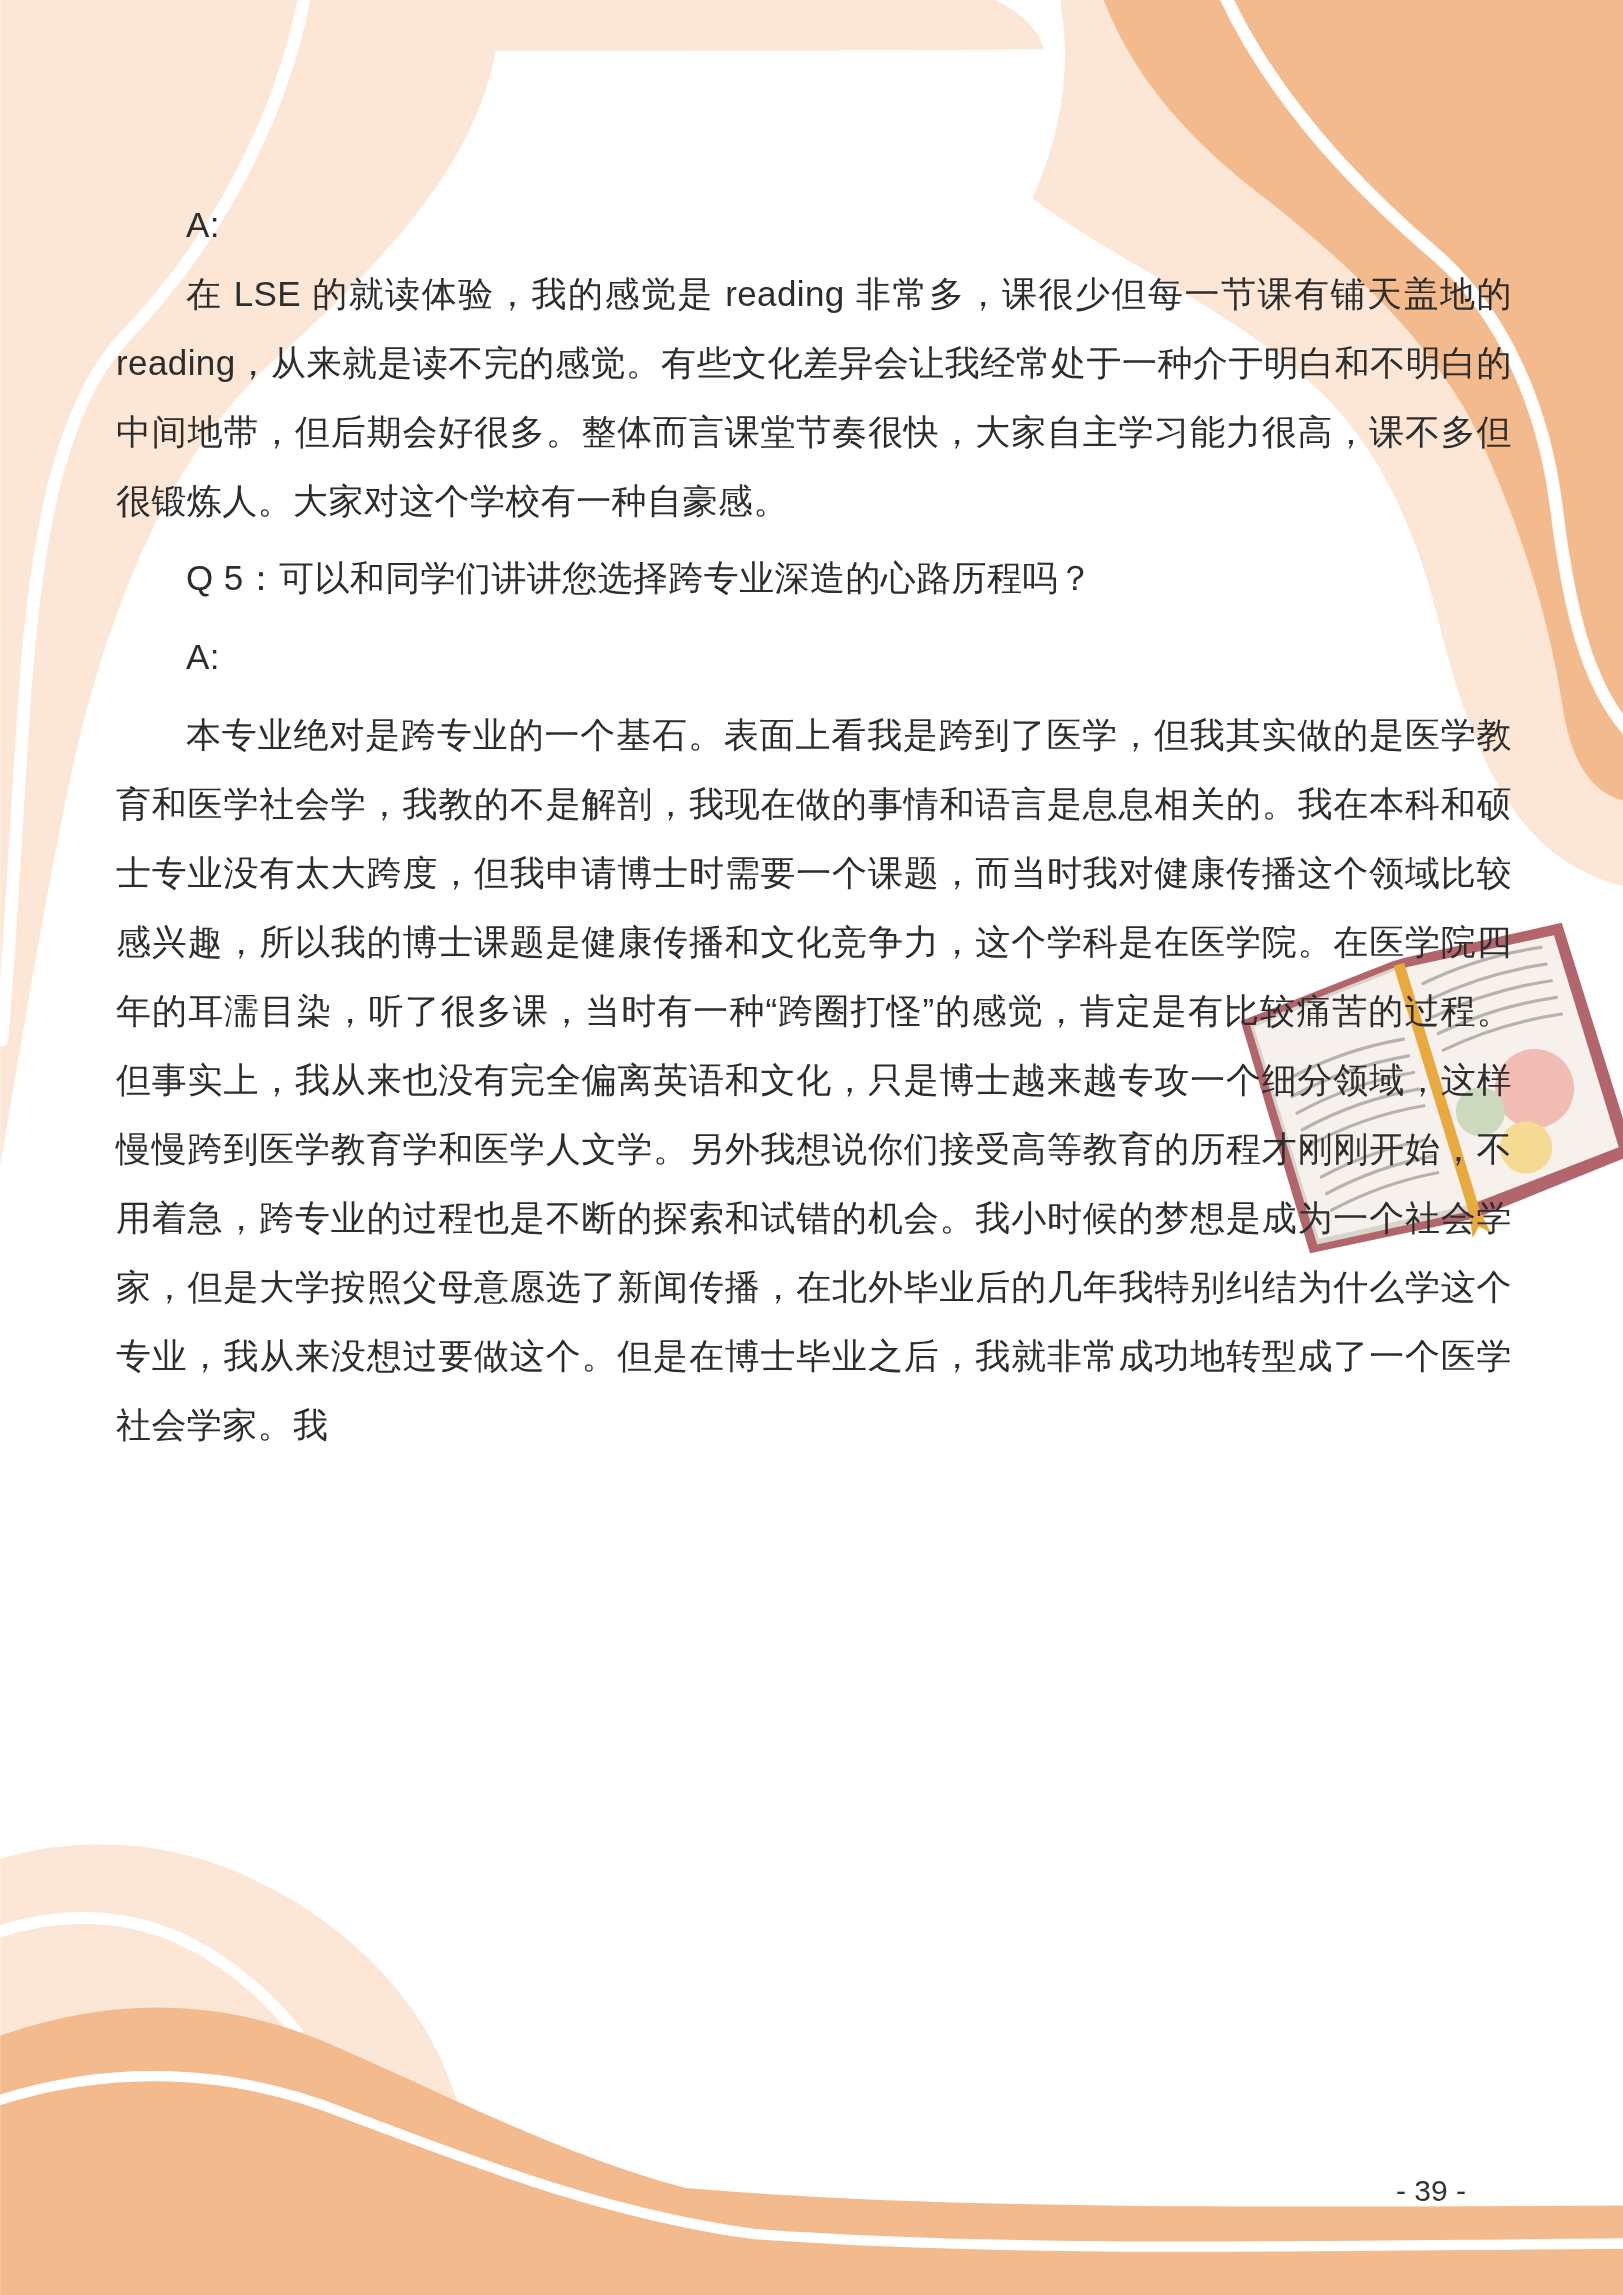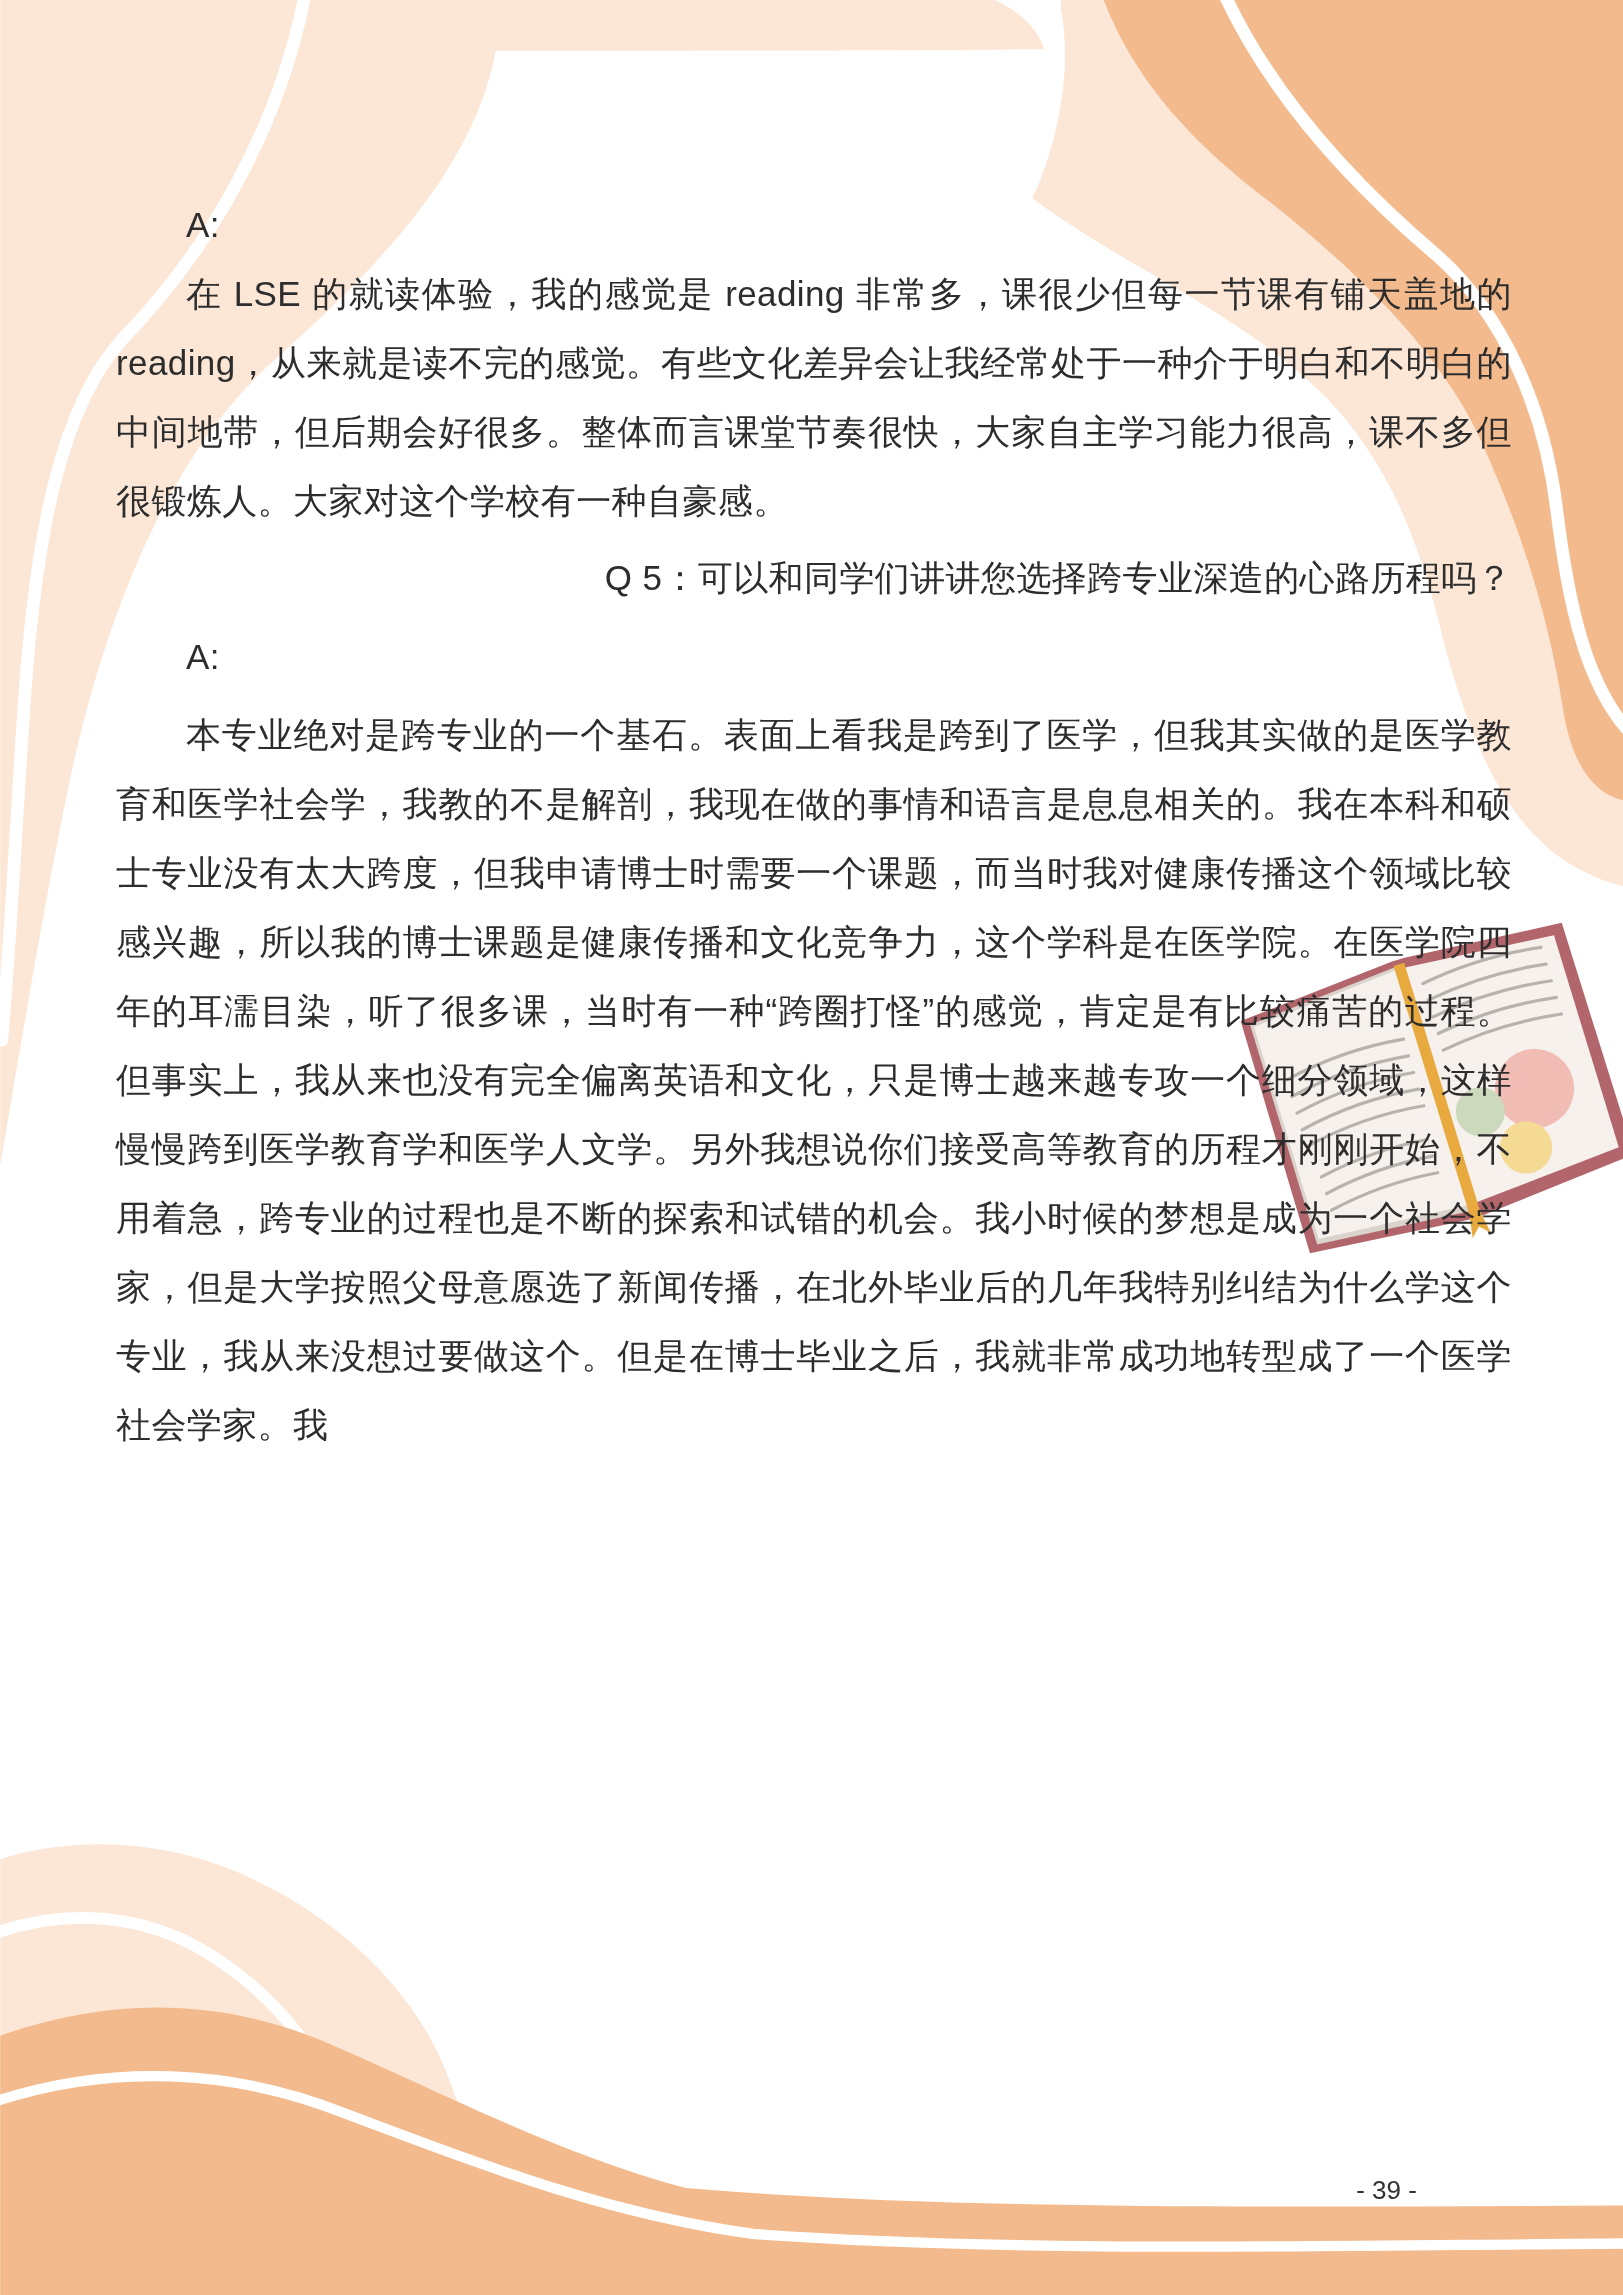--- a/index.html
+++ b/index.html
@@ -31,33 +31,33 @@
     width:1396px;
     z-index:3;
     color:#2d2d2d;
     font-size:35px;
     line-height:69px;
     text-align:justify;
     letter-spacing:0.4px;
   }
   .content p { margin:0; text-indent:2em; }
   .content p.para1 { margin-top:12px; }
-  .content p.q-line { margin-top:8px; text-align:right; }
+  .content p.q-line { margin-top:8px; text-align:left; }
   .content p.a-line { text-align:left; }
   .content p.a-line2 { margin-top:10.3px; text-align:left; }
   .content p.para4 { margin-top:8.7px; }
   .footer {
     position:absolute;
     left:1307px; top:2173px;
     width:159px;
     z-index:4;
     color:#333333;
-    font-size:26px;
+    font-size:30px;
     line-height:35px;
-    text-align:center;
+    text-align:right;
   }
 </style>
 </head>
 <body>
 
 <div class="page">
 
   <svg class="decor-svg" viewBox="0 0 2048 2895">
 
     <path d="M 0,0 L 1255,0 C 1292,18 1309,38 1317,62

